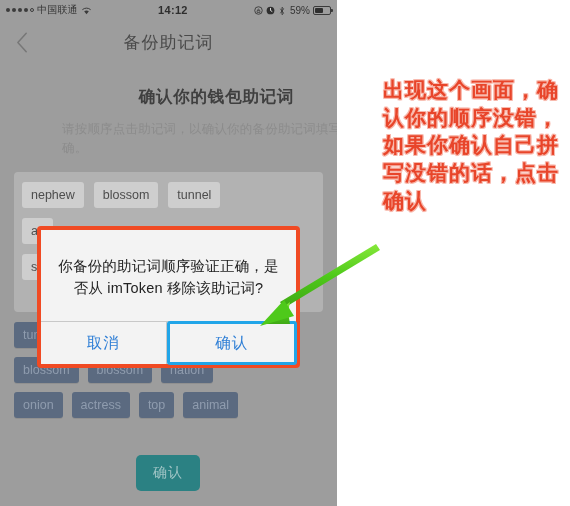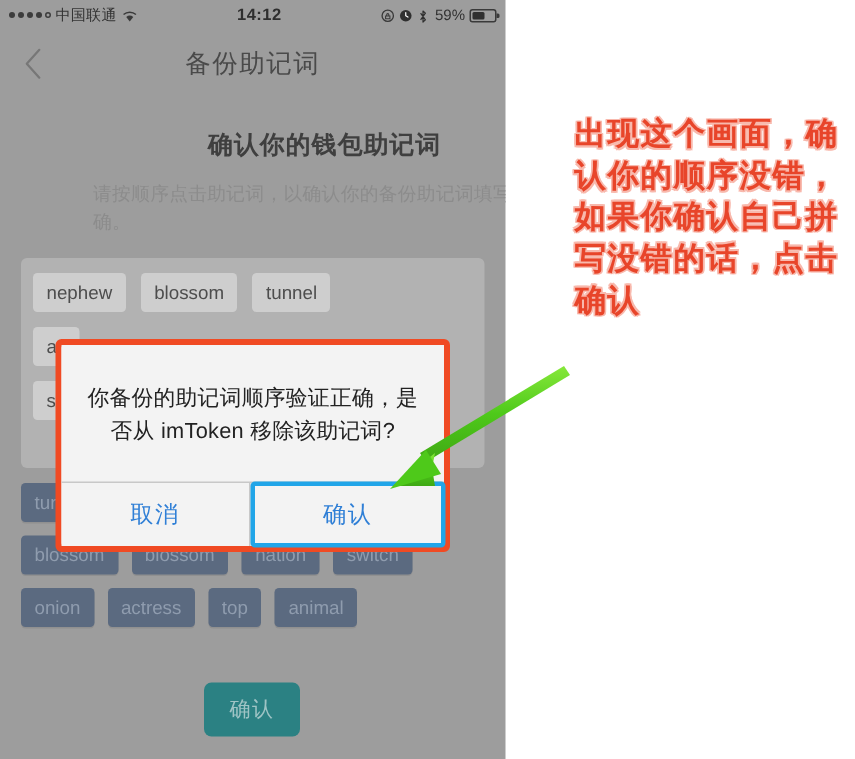--- a/index.html
+++ b/index.html
@@ -227,21 +227,20 @@
   </div>
 
   <div id="word-bank">
     <div class="bank-row">
       <span class="bank-chip">tun</span>
     </div>
     <div class="bank-row">
       <span class="bank-chip">blossom</span>
       <span class="bank-chip">blossom</span>
       <span class="bank-chip">nation</span>
-      <span class="bank-chip">switch</span>
     </div>
     <div class="bank-row">
       <span class="bank-chip">onion</span>
       <span class="bank-chip">actress</span>
       <span class="bank-chip">top</span>
       <span class="bank-chip">animal</span>
     </div>
   </div>
 
   <div id="bottom-confirm">确认</div>

